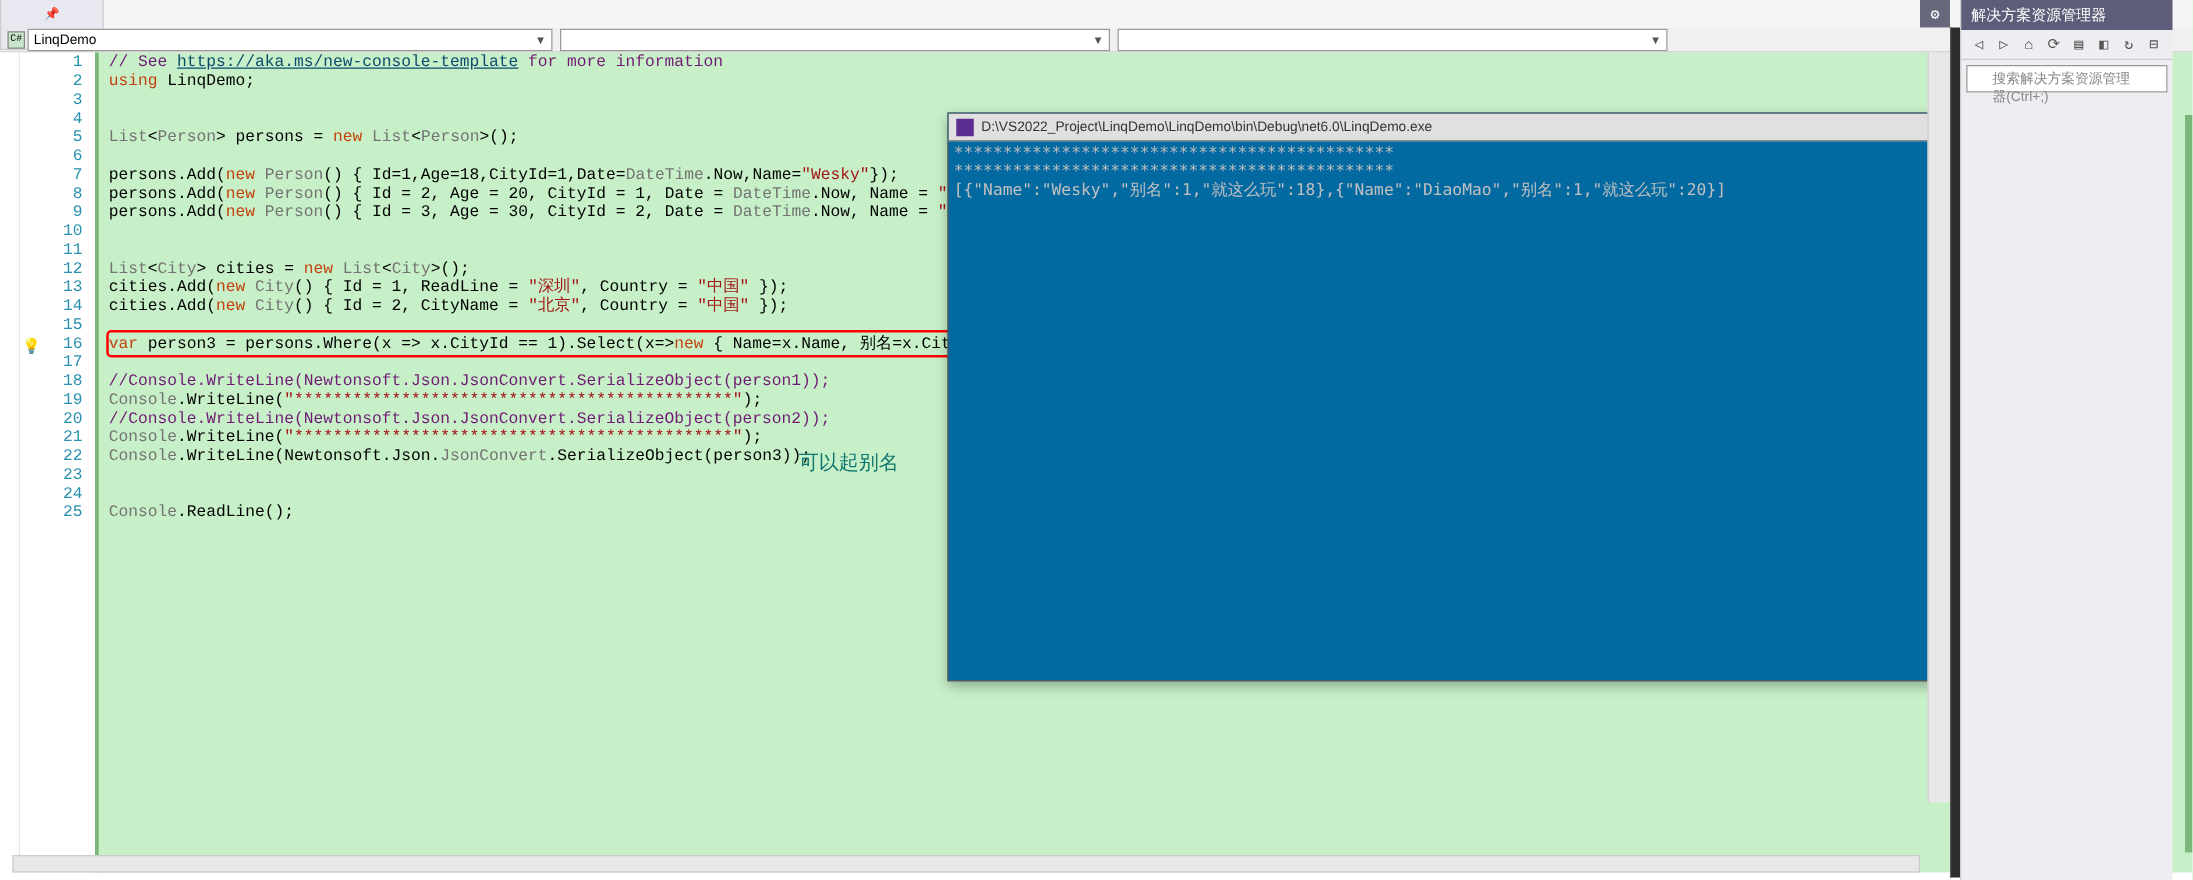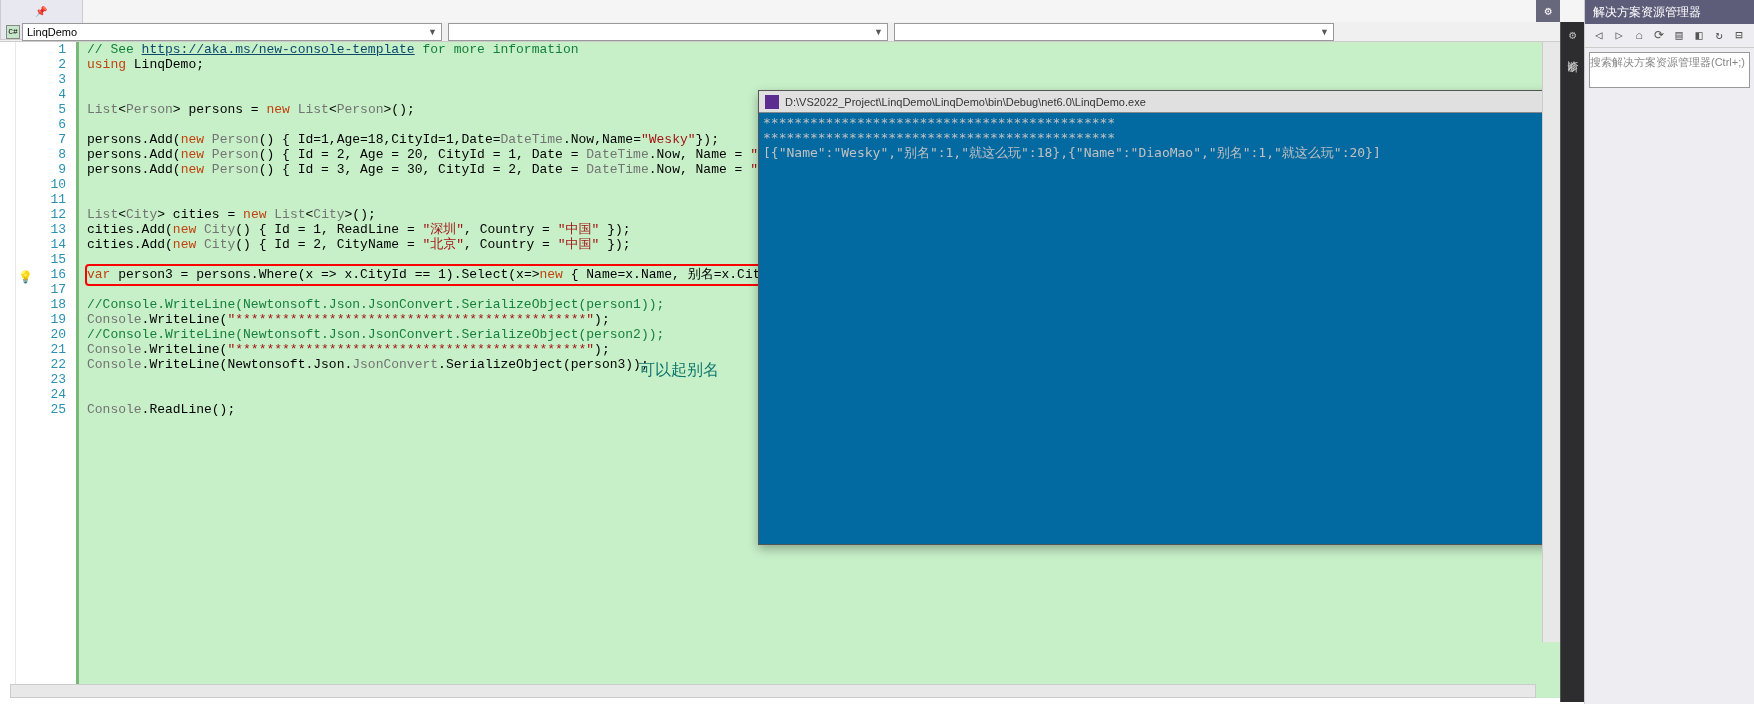--- a/index.html
+++ b/index.html
@@ -101,21 +101,21 @@
 }
 .line {
   height: 15px;
   line-height: 15px;
   padding-left: 8px;
   white-space: pre;
 }
 .kw { color: #c2410c; }
 .type { color: #737373; }
 .str { color: #a31515; }
-.cmt { color: #15803d; }
+.cmt { color: #701a75; }
 .lnk { color: #0c4a6e; text-decoration: underline; }
 .highlight-box {
   position: absolute;
   border: 2px solid #ff0000;
   border-radius: 4px;
   left: 6px;
   top: 222px;
   width: 700px;
   height: 22px;
   pointer-events: none;
@@ -165,21 +165,21 @@
 .console-body {
   padding: 2px 4px;
   color: #c0c0c0;
   font-family: 'NSimSun','Consolas', monospace;
   font-size: 13px;
   line-height: 15px;
   overflow: hidden;
 }
 .right-panel {
   position: absolute;
-  right: 0;
+  right: 16px;
   top: 0;
   width: 170px;
   height: 100%;
   background: #eeeef2;
   border-left: 1px solid #ccc;
 }
 .right-panel-header {
   height: 24px;
   background: #5d5d7a;
   color: #fff;
@@ -198,26 +198,26 @@
 .rp-icon {
   width: 16px; height: 16px;
   font-size: 12px;
   color: #555;
   display: flex;
   align-items: center;
   justify-content: center;
 }
 .search-box {
   margin: 4px;
-  height: 36px;
+  height: 22px;
   border: 1px solid #999;
   font-family: 'Microsoft YaHei', sans-serif;
   font-size: 11px;
   color: #888;
-  padding: 2px 0;
+  padding: 2px 20px;
   background: #fff;
 }
 .side-strip {
   position: absolute;
   right: 170px;
   top: 22px;
   width: 24px;
   height: 680px;
   background: #2d2d30;
   border-left: 1px solid #555;

